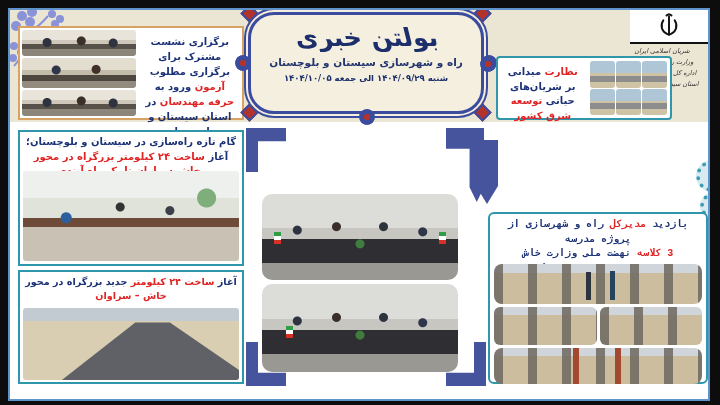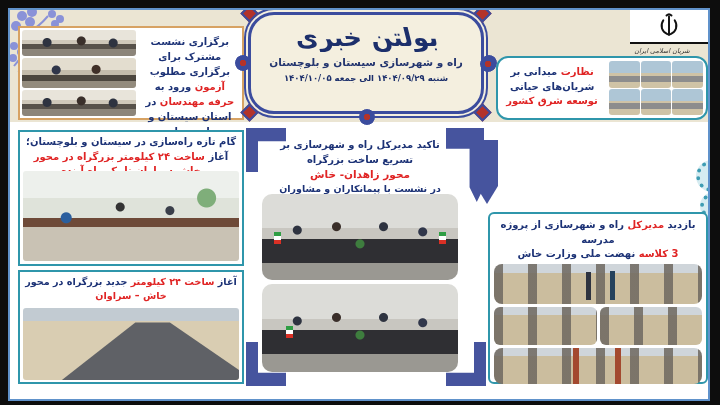--- a/index.html
+++ b/index.html
@@ -145,21 +145,21 @@
     <div class="rtl" style="position:absolute;left:606px;top:36px;width:92px;text-align:center;color:#333;
                 font-size:6.5px;line-height:1.7;font-style:italic;">
       <div>شریان اسلامی ایران</div>
       <div>وزارت راه و شهرسازی</div>
       <div>اداره کل راه و شهرسازی</div>
       <div>استان سیستان و بلوچستان</div>
     </div>
 
     <div class="flower" style="left:470px;top:46px;"></div>
 
-    <div class="panel" style="left:486px;top:46px;width:212px;height:64px;border-radius:12px;display:flex;">
+    <div class="panel" style="left:486px;top:46px;width:176px;height:64px;border-radius:4px;display:flex;">
       <div class="rtl hd" style="width:52%;font-size:10px;padding:7px 4px;box-sizing:border-box;">
         <span class="red">نظارت</span><span class="navy"> میدانی بر شریان‌های حیاتی </span><span class="red">توسعه شرق کشور</span>
       </div>
       <div style="width:48%;display:grid;grid-template-columns:1fr 1fr 1fr;grid-template-rows:1fr 1fr;gap:1px;
                   padding:3px;box-sizing:border-box;">
         <div class="ph ph-roadcell"></div>
         <div class="ph ph-roadcell"></div>
         <div class="ph ph-roadcell"></div>
         <div class="ph ph-roadcell"></div>
         <div class="ph ph-roadcell"></div>
@@ -182,42 +182,37 @@
       <div class="ph ph-desert" style="height:72px;margin-top:3px;">
         <div class="road-surface"></div>
       </div>
     </div>
 
     <div class="bk bk-tl" style="left:236px;top:118px;"></div>
     <div class="bk bk-tr" style="left:436px;top:118px;"></div>
     <div class="bk bk-bl" style="left:236px;top:332px;"></div>
     <div class="bk bk-br" style="left:436px;top:332px;"></div>
 
-    <div class="rtl hd" style="position:absolute;left:256px;top:128px;width:188px;">
-      <div class="navy" style="font-size:10px;">تاکید مدیرکل راه و شهرسازی بر تسریع ساخت بزرگراه</div>
-      <div class="red" style="font-size:10.5px;">محور زاهدان- خاش</div>
-      <div class="navy" style="font-size:9.5px;">در نشست با پیمانکاران و مشاوران</div>
-    </div>
     <div style="position:absolute;left:252px;top:184px;width:196px;">
       <div class="ph ph-conf" style="height:86px;border-radius:10px;">
         <div class="flag" style="left:12px;top:38px;"></div>
         <div class="flag" style="right:12px;top:38px;"></div>
       </div>
       <div class="ph ph-conf" style="height:88px;margin-top:4px;border-radius:10px;">
         <div class="flag" style="left:24px;top:42px;"></div>
       </div>
     </div>
 
     <div class="arrow-down" style="left:466px;top:130px;width:22px;height:64px;"></div>
     <div class="gear" style="left:686px;top:150px;width:24px;height:24px;"></div>
     <div class="gear" style="left:690px;top:182px;width:20px;height:20px;"></div>
 
 
     <div class="panel" style="left:478px;top:202px;width:220px;height:172px;border-radius:6px;padding:4px;">
-      <div class="rtl hd" style="font-size:10px;height:44px;">
+      <div class="rtl hd" style="font-size:10px;height:44px;font-family:Liberation Mono, monospace;">
         <span class="navy">بازدید </span><span class="red">مدیرکل</span><span class="navy"> راه و شهرسازی از پروژه مدرسه</span><br>
         <span class="red">3 کلاسه</span><span class="navy"> نهضت ملی وزارت خاش</span><br>
         <span class="navy">پیشرفت </span><span class="red">۵۵ درصدی</span><span class="navy"> در ساخت</span>
       </div>
       <div class="ph ph-site" style="height:40px;margin-top:2px;border-radius:8px;">
         <div style="position:absolute;left:44%;top:20%;width:5px;height:70%;background:#2e3340;"></div>
         <div style="position:absolute;left:56%;top:18%;width:5px;height:72%;background:#26425c;"></div>
       </div>
       <div style="display:flex;gap:3px;margin-top:3px;">
         <div class="ph ph-site" style="height:38px;flex:1;border-radius:6px;"></div>

